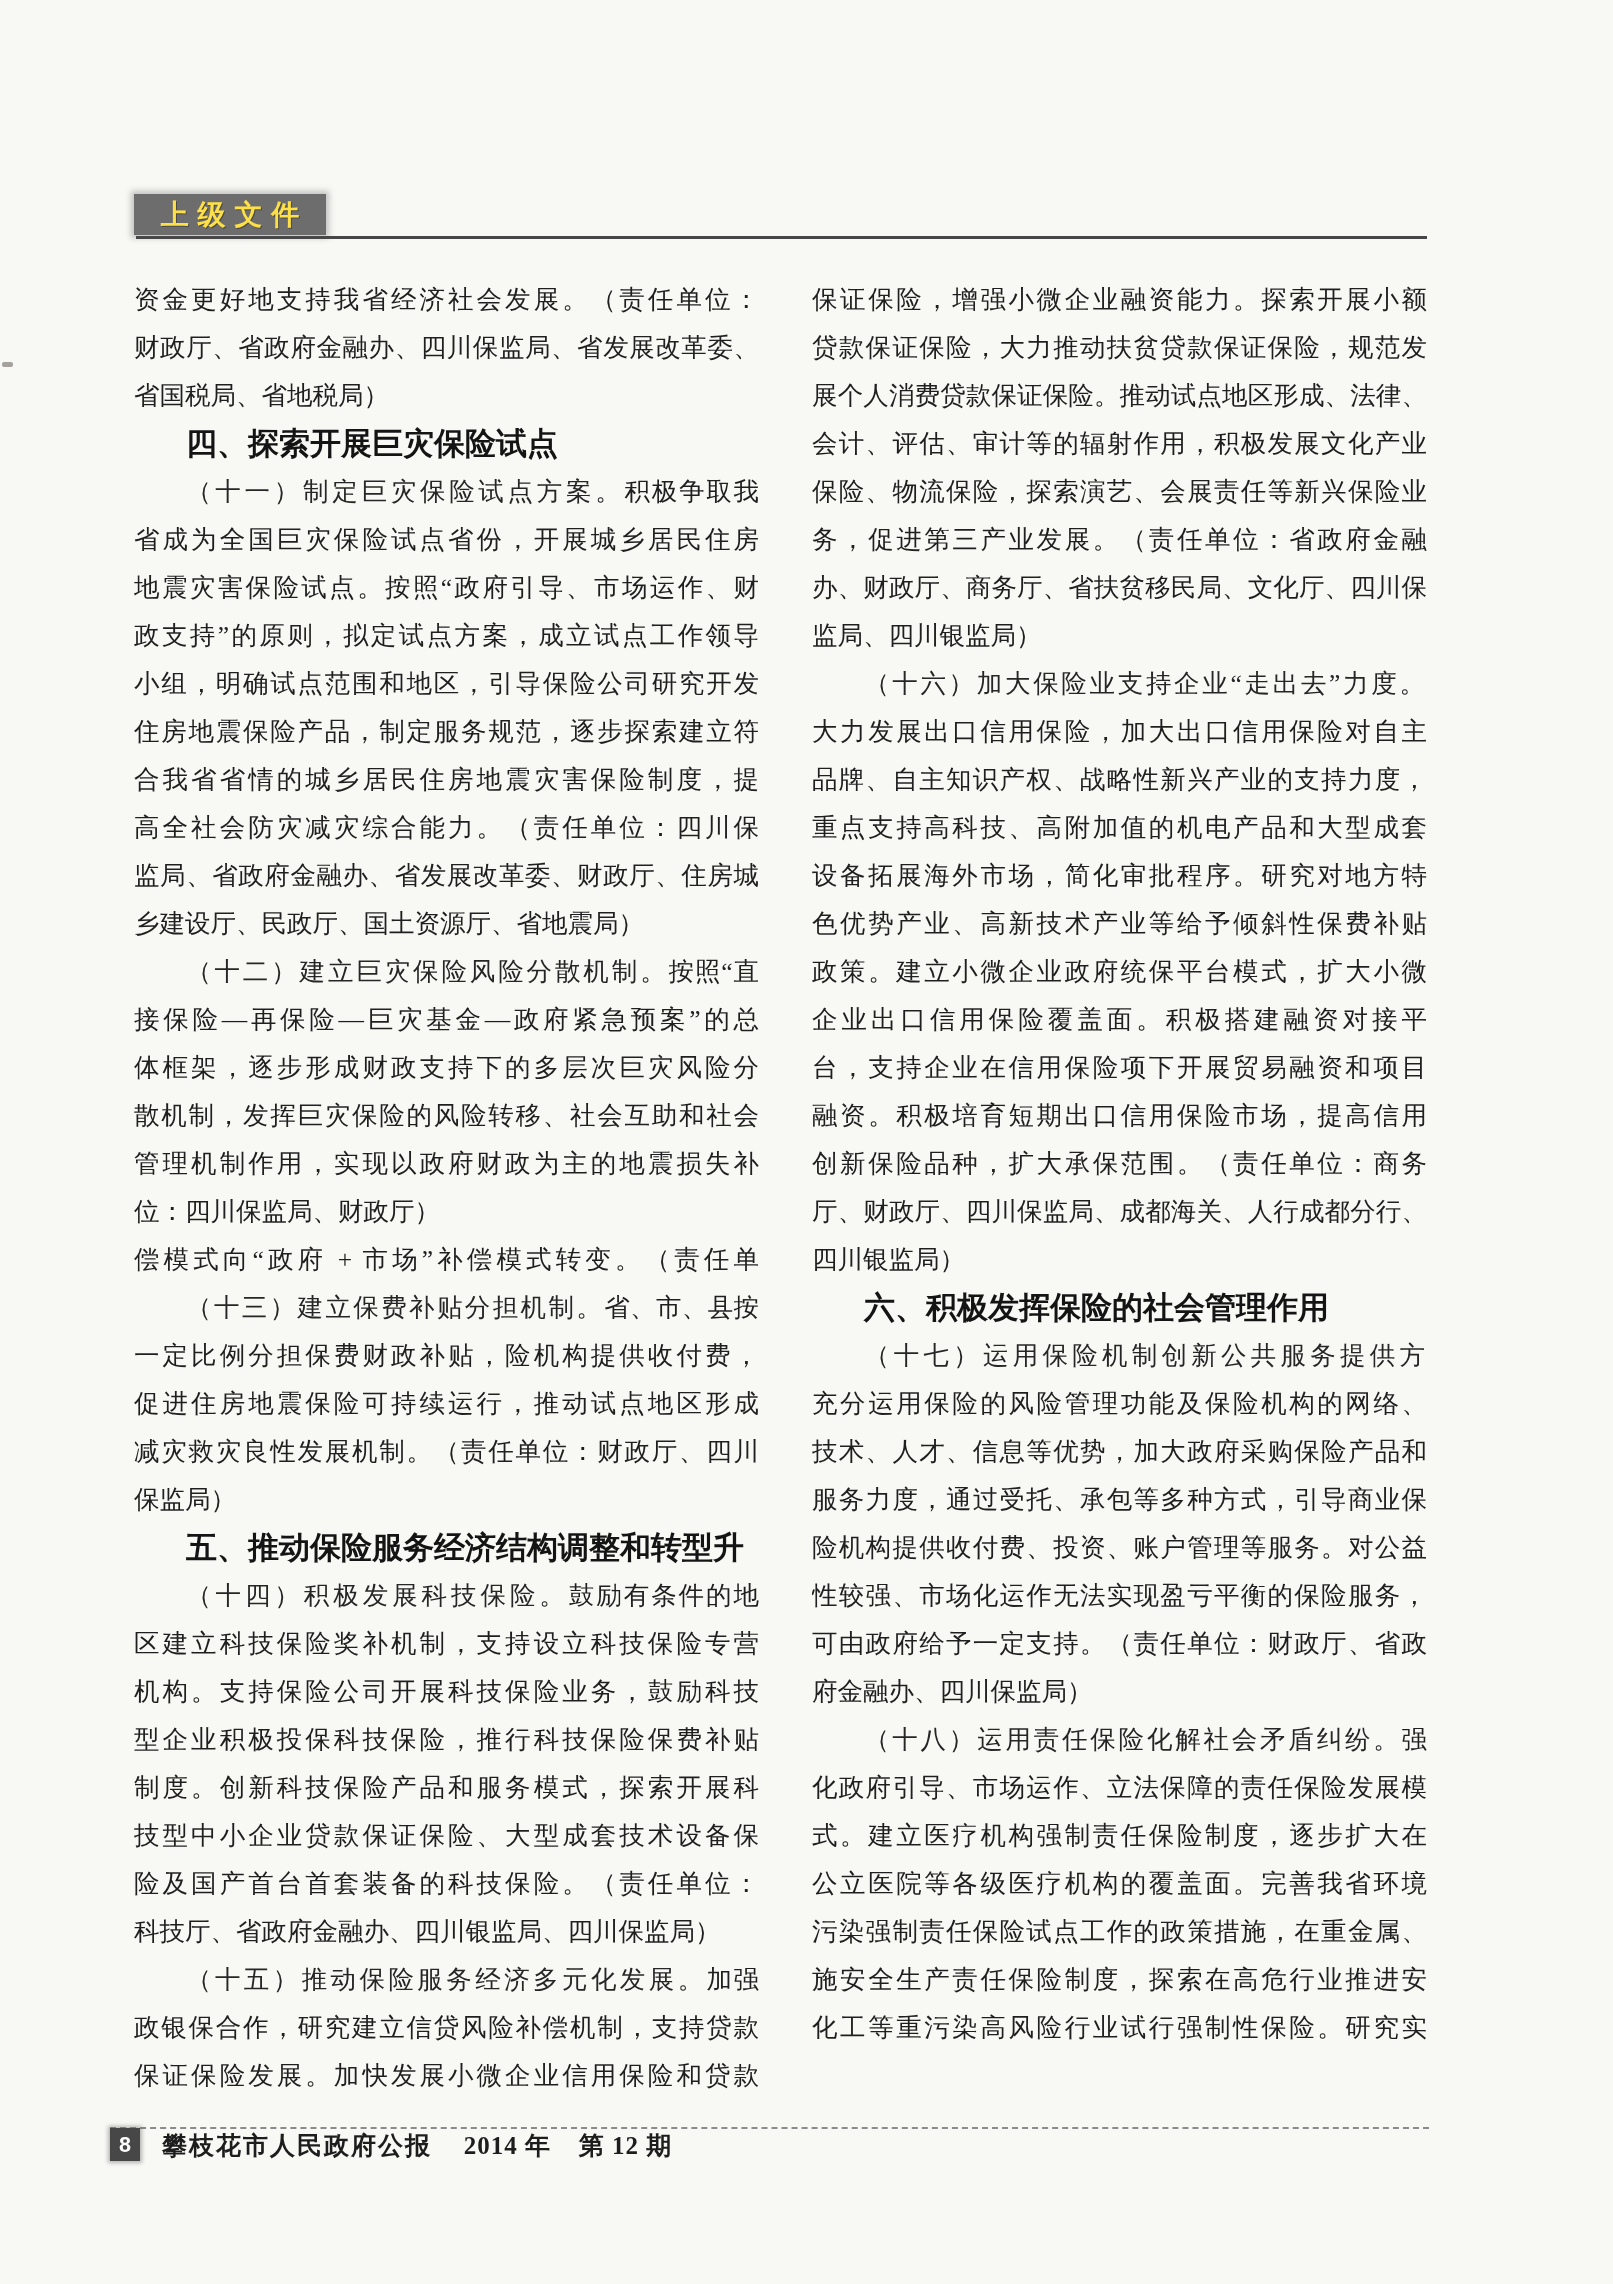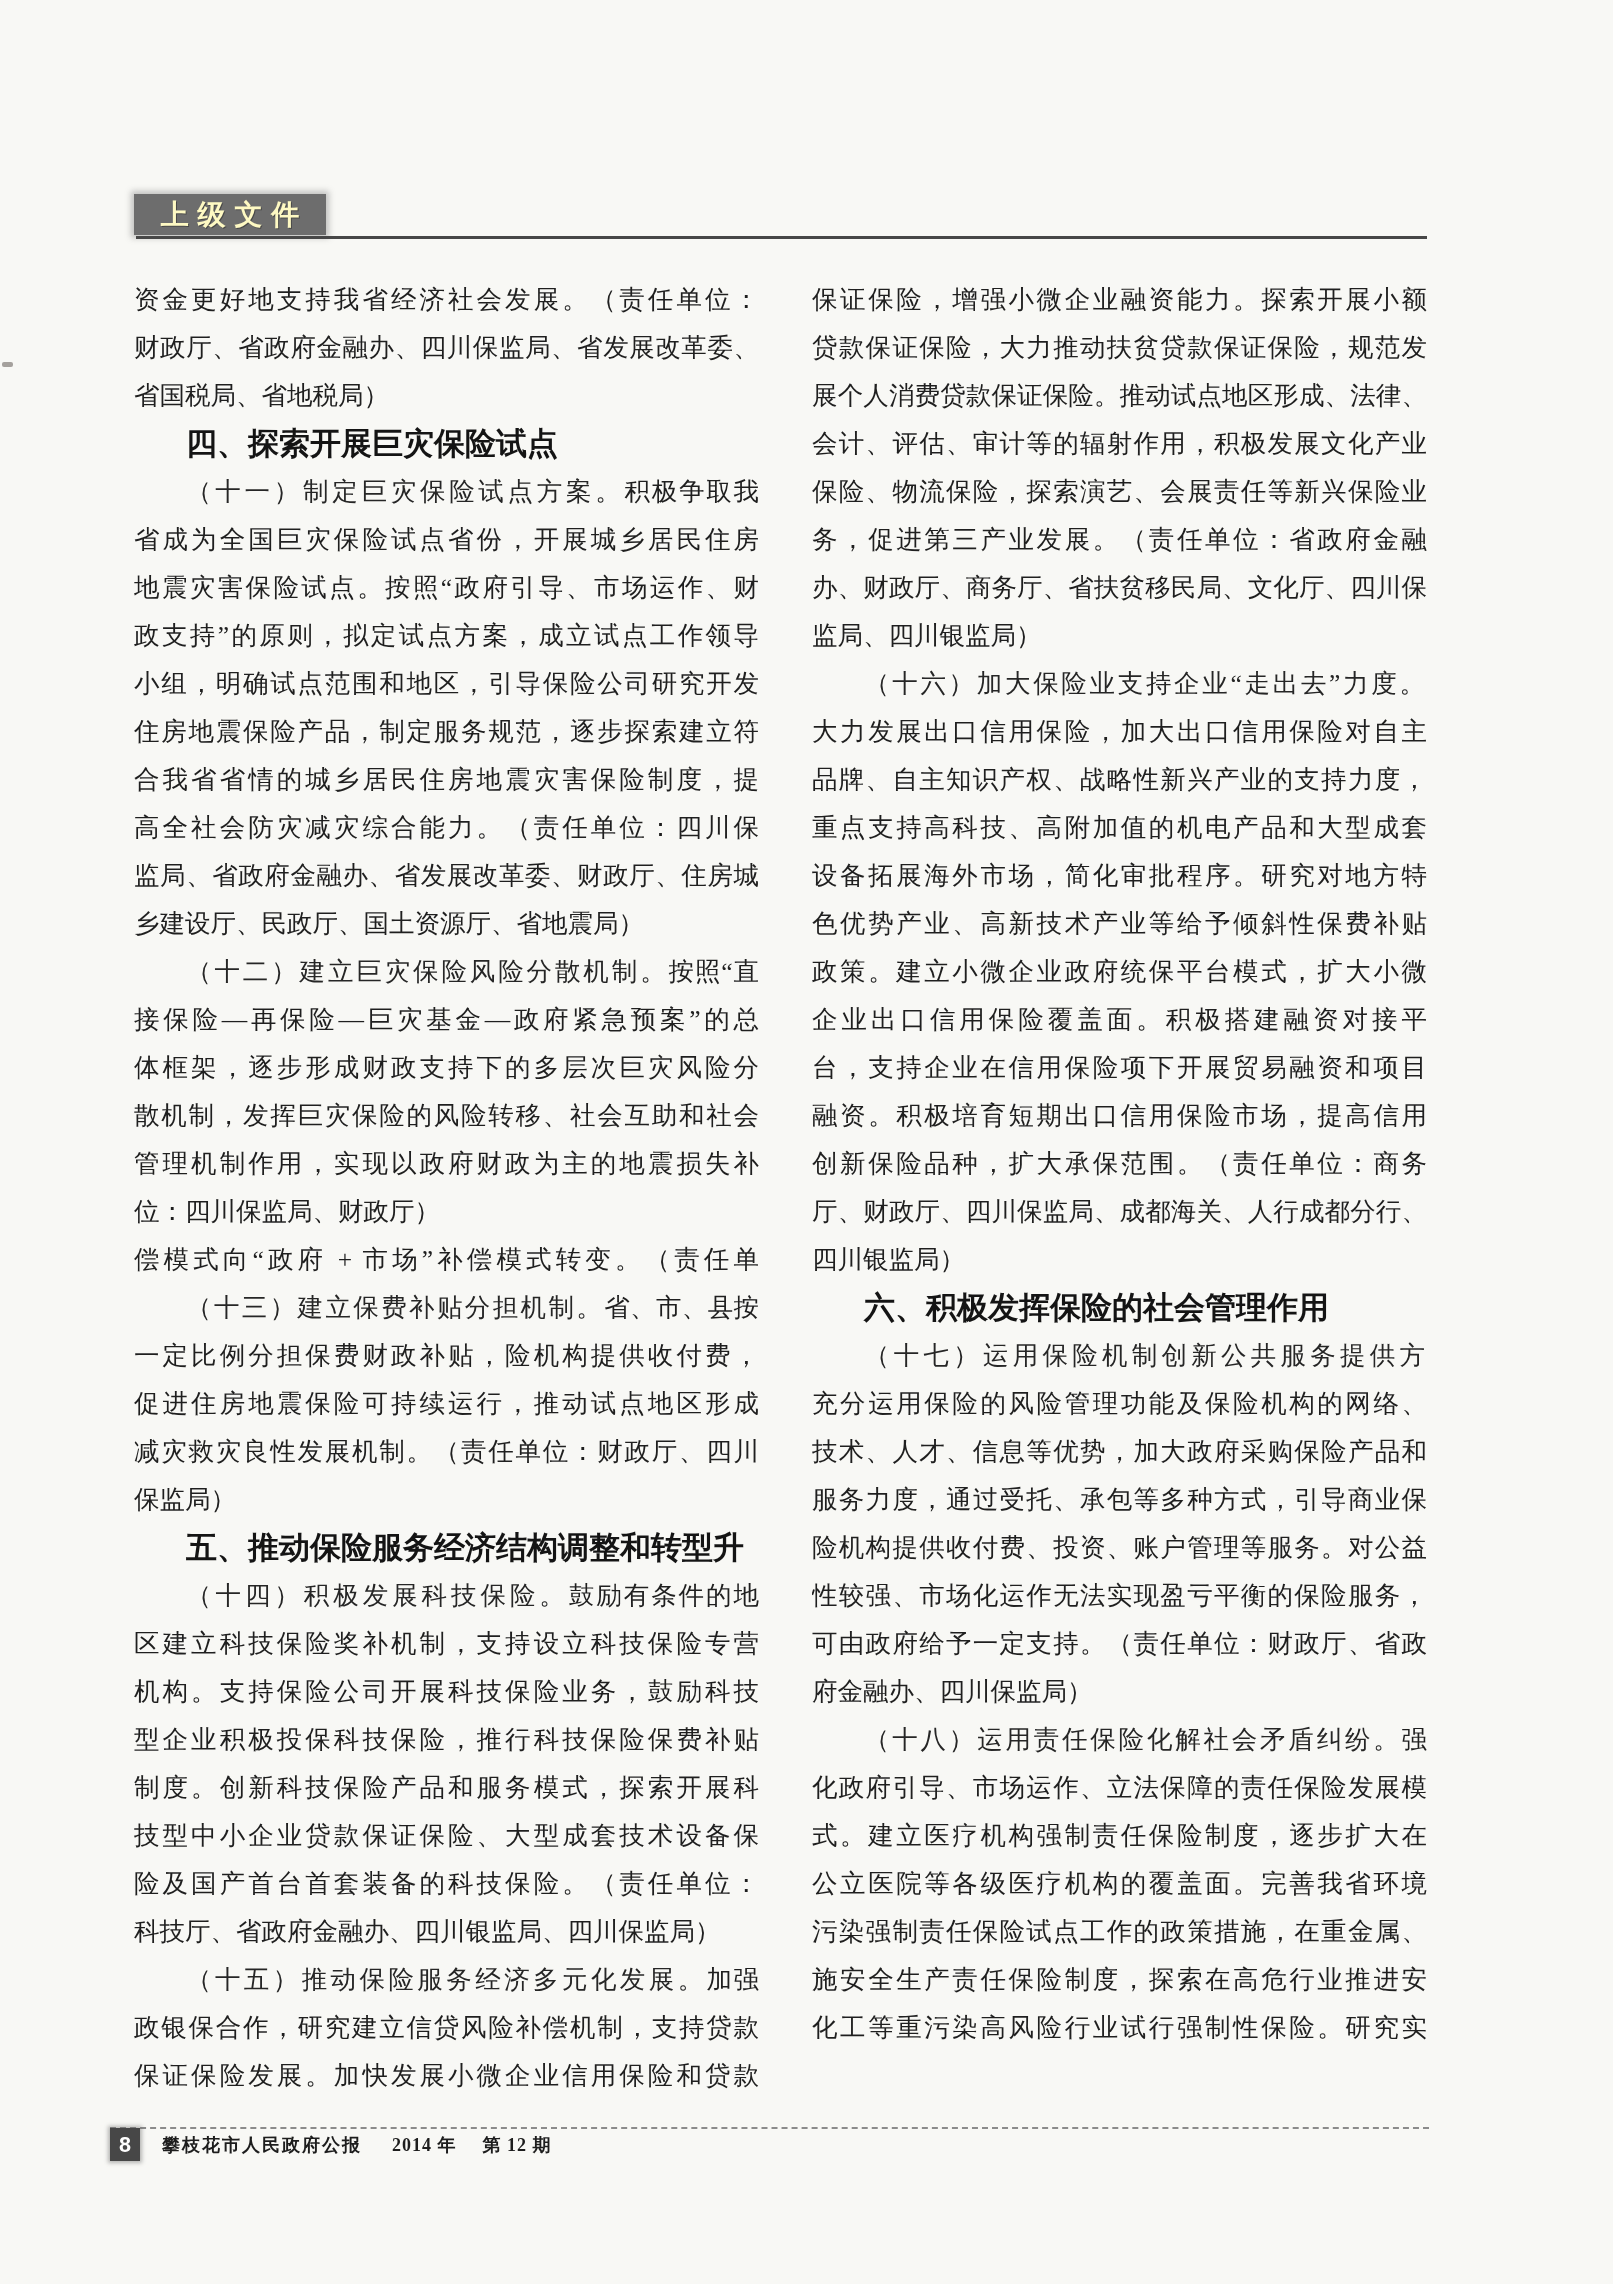--- a/index.html
+++ b/index.html
@@ -12,21 +12,21 @@
     overflow:hidden;
   }
   
   .badge{
     position:absolute;left:134px;top:194px;width:192px;height:41px;
     background:#6d6d6d;
     box-shadow:0 0 5.9px 2.9px rgba(110,110,110,.40);
     display:flex;align-items:center;justify-content:center;
   }
   .badge span{
-    color:#fef9c3;
+    color:#fde047;
     font-family:Liberation Sans, sans-serif;
     font-weight:bold;font-size:28px;letter-spacing:8.8px;text-indent:8.8px;
     text-shadow:1px 1px 0 rgba(0,0,0,.35);
   }
   .header-rule{
     position:absolute;left:136px;top:236px;width:1291px;height:2.9px;
     background:#474747;
   }
   
   .col{
@@ -54,21 +54,21 @@
     background:#474747;
     box-shadow:0 0 3.9px 2px rgba(100,100,100,.45);
     display:flex;align-items:center;justify-content:center;
   }
   .page-num span{
     color:#ffffff;font-size:21.6px;font-weight:700;
     font-family:"Liberation Sans", sans-serif;
   }
   .footer-text{
     position:absolute;left:162px;top:2132px;height:27.4px;line-height:27.4px;
-    font-size:18px;font-weight:700;color:#1d1d1d;letter-spacing:2px;
+    font-size:25px;font-weight:700;color:#1d1d1d;letter-spacing:2px;
     white-space:nowrap;
   }
   .footer-text .yr{margin-left:23.5px;letter-spacing:1px;}
   .footer-text .iss{margin-left:19.6px;letter-spacing:1px;}
   
   .scan-artifact{
     position:absolute;left:2px;top:362px;width:10.8px;height:4.9px;
     background:#a5a19d;border-radius:2px;
   }
 </style>

